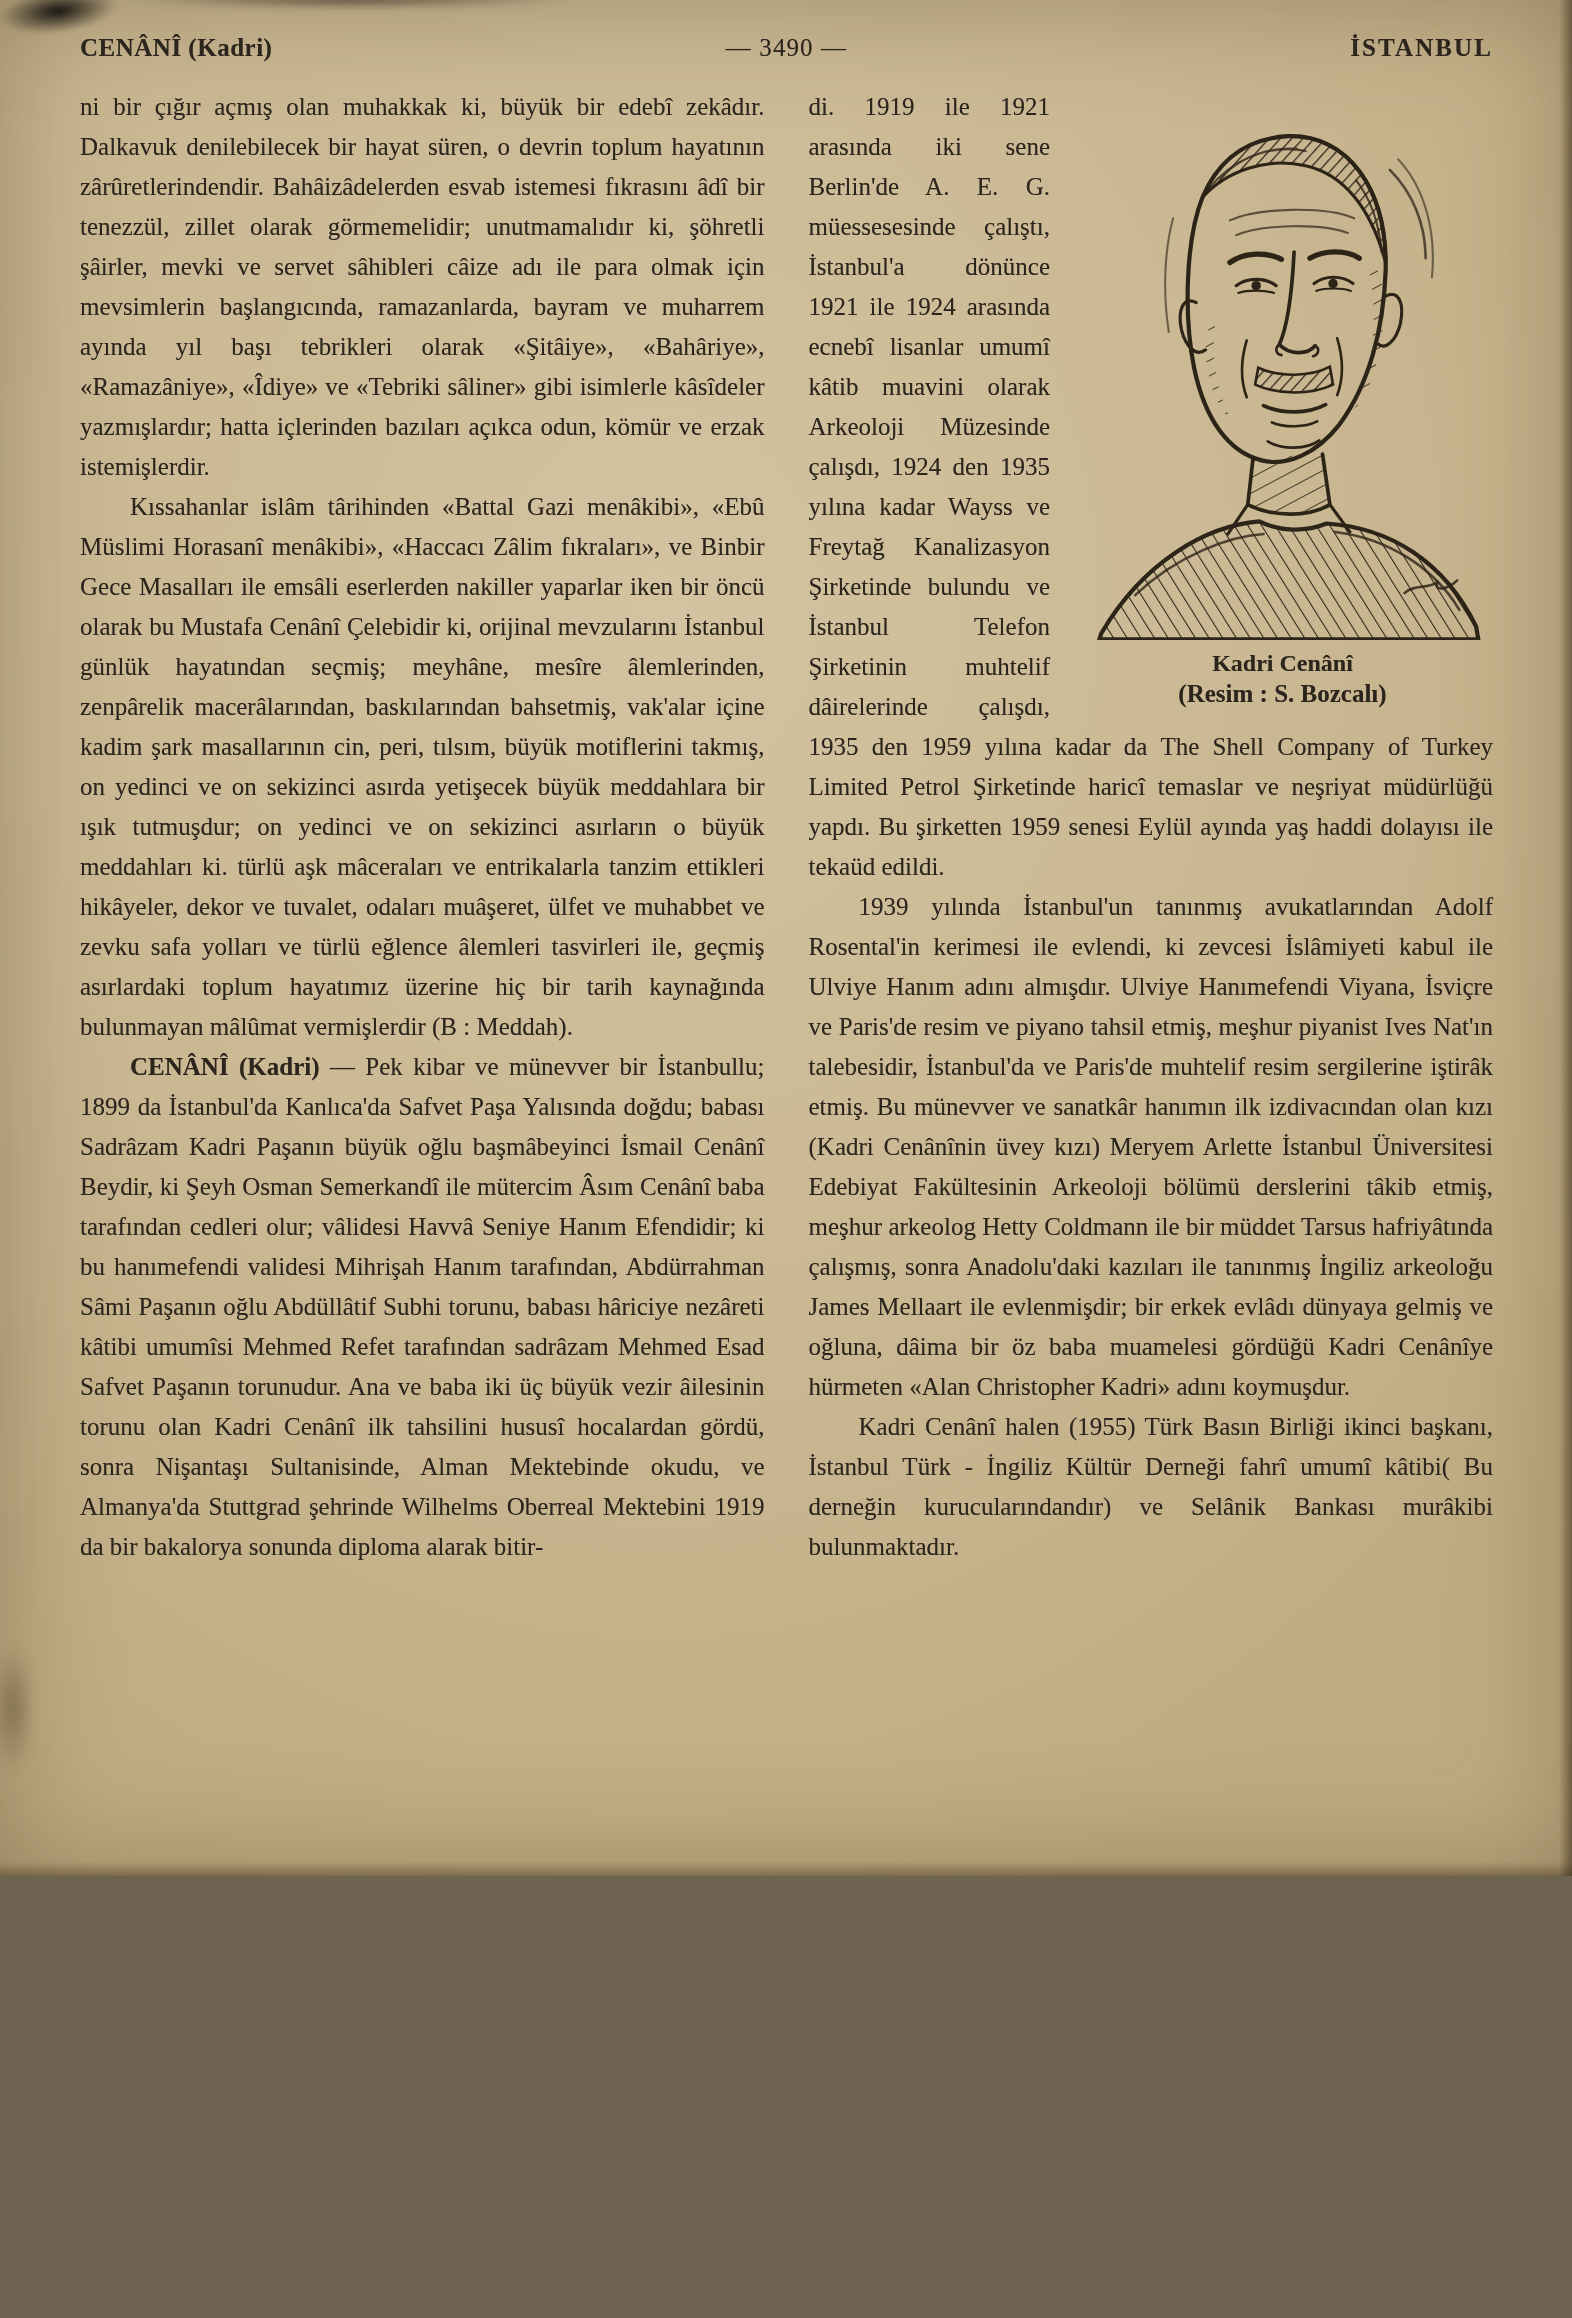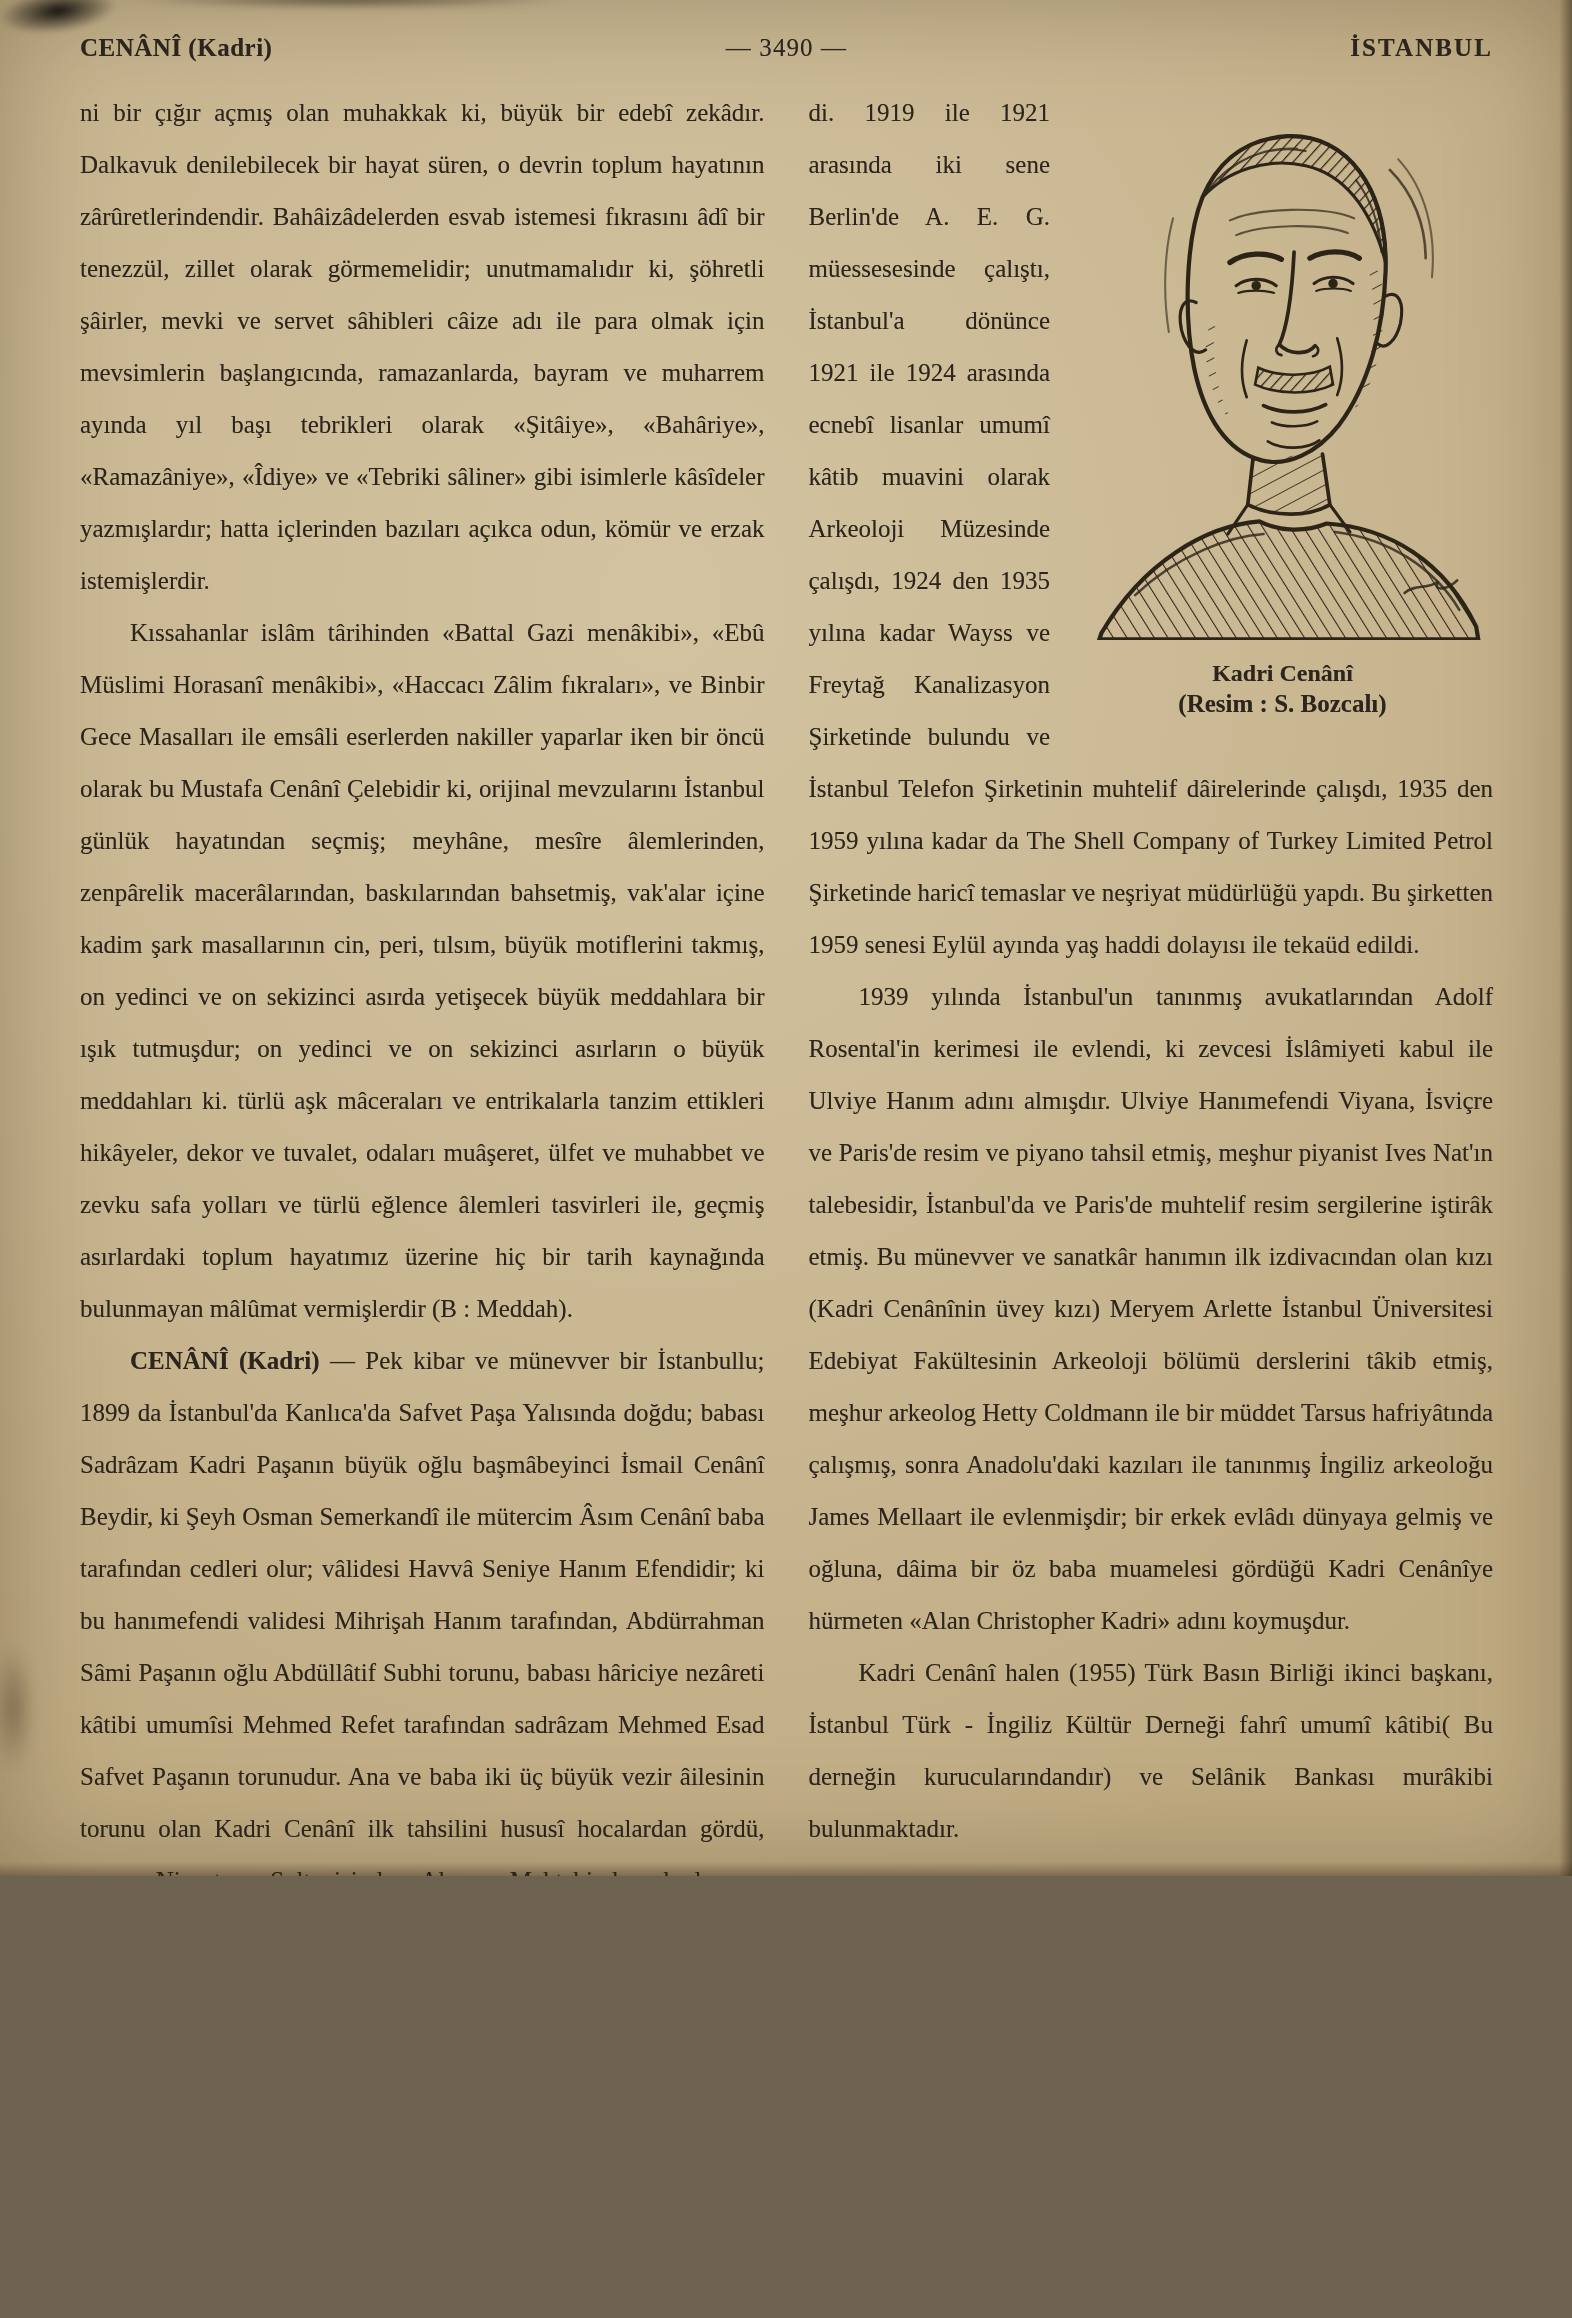--- a/index.html
+++ b/index.html
@@ -69,40 +69,40 @@
   .columns {
     display: flex;
     gap: 44px;
     padding: 0 80px;
     margin-top: 25px;
   }
   .col { flex: 1; min-width: 0; }
   .col p {
     margin: 0;
     font-size: 25px;
-    line-height: 52px;
+    line-height: 40px;
     text-align: justify;
   }
   .indent { text-indent: 50px; }
   .noindent { text-indent: 0; }
   .byline {
     text-align: right !important;
     padding-right: 89px;
     font-weight: bold;
   }
   .entry-head { font-weight: bold; }
 
   
   .portrait {
     float: right;
     width: 421px;
     margin: 5.3px 0 19px 22px;
   }
   .portrait-svg { display: block; width: 100%; height: auto; }
-  .portrait figcaption { margin-top: 17px; text-align: center; }
+  .portrait figcaption { margin-top: 7px; text-align: center; }
   .cap-name  { font-weight: bold; font-size: 24px; line-height: 32px; }
   .cap-credit{ font-weight: bold; font-size: 25px; line-height: 29px; }
 </style>
 </head>
 <body>
 
 <div class="page">
 
   <div class="artifact smudge-top-left"></div>
   <div class="artifact streak-top"></div>

